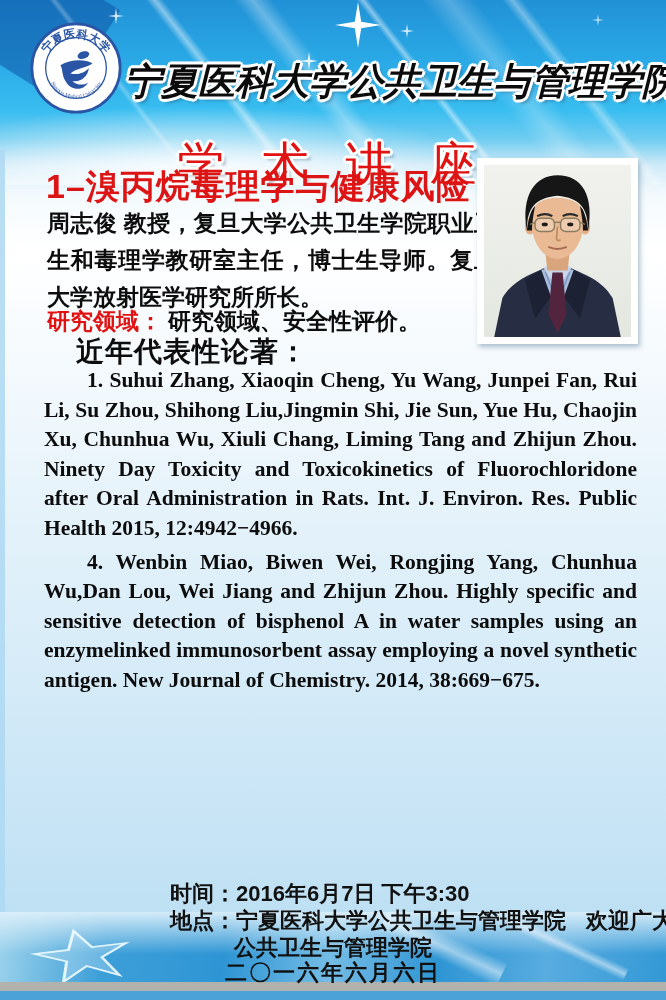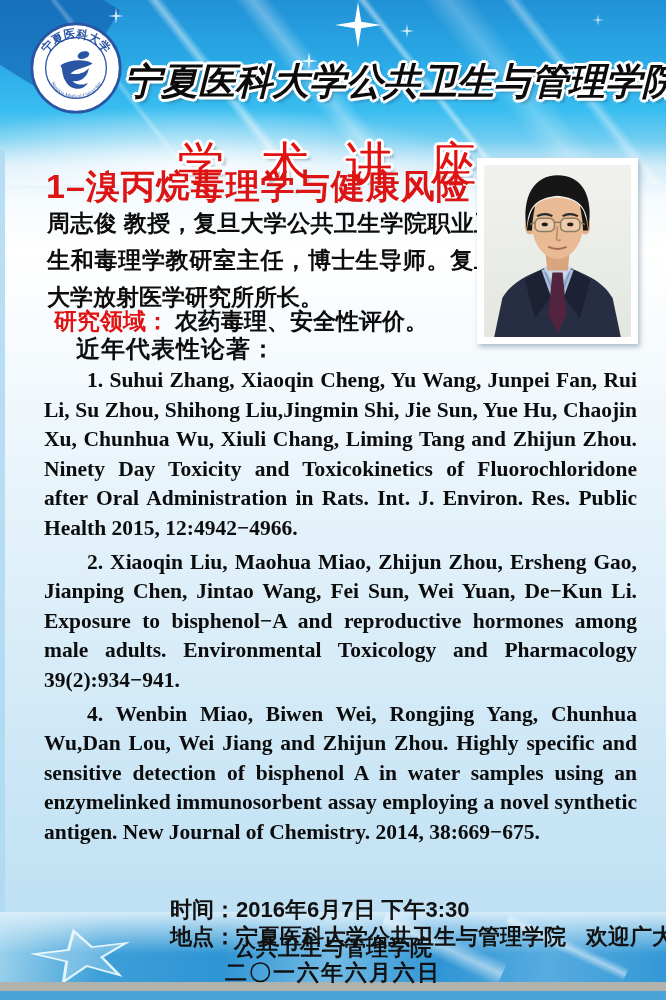--- a/index.html
+++ b/index.html
@@ -44,31 +44,31 @@
     font-family:"DejaVu Serif","Liberation Serif",serif;font-weight:900;font-size:37px;
     line-height:1.1;color:#0b0b0b;white-space:nowrap;font-style:italic;}
   .banner{position:absolute;left:0;top:94px;width:666px;text-align:center;
     font-size:47px;font-weight:400;color:#e01212;letter-spacing:12px;}
   
   .lecture-title{position:absolute;left:46px;top:164px;font-size:34px;font-weight:800;
     color:#dd1414;letter-spacing:1px;}
   .intro{position:absolute;left:47px;top:205px;width:450px;font-size:23px;line-height:37px;
     color:#0d0d0d;font-weight:600;text-align:justify;}
   .research{position:absolute;left:47px;top:306px;font-size:23px;font-weight:700;color:#0d0d0d;}
-  .research .lbl{color:#e01212;margin-right:6px;margin-left:7px;}
+  .research .lbl{color:#e01212;margin-right:6px;}
   .photo{position:absolute;left:477px;top:158px;width:161px;height:186px;background:#fff;
     padding:7px;box-sizing:border-box;box-shadow:2px 3px 5px rgba(110,140,165,.55);}
   .photo svg{display:block;width:100%;height:100%;}
-  .pubs-heading{position:absolute;left:76px;top:333px;font-size:24px;font-weight:700;
+  .pubs-heading{position:absolute;left:76px;top:333px;font-size:28px;font-weight:700;
     font-family:"Liberation Serif",serif;color:#0d0d0d;letter-spacing:1px;}
   .pubs{position:absolute;left:40px;top:362px;width:601px;}
   .pubs p{margin:4px;font-family:"Liberation Serif","DejaVu Serif",serif;font-weight:700;
     font-size:21.5px;line-height:29.6px;color:#0c0c0c;text-align:justify;text-indent:2em;}
   
-  .footer-line{position:absolute;left:170px;font-size:22px;font-weight:700;color:#111;z-index:5;white-space:nowrap;margin-top:16px;}
+  .footer-line{position:absolute;left:170px;font-size:22px;font-weight:700;color:#111;z-index:5;white-space:nowrap;}
   .f-time{top:879px;}
   .f-venue{top:906px;}
   .f-venue .welcome{margin-left:20px;}
   .f-center{position:absolute;left:0;width:666px;text-align:center;font-size:22px;
     font-weight:700;color:#111;z-index:5;}
   .f-org{top:933px;}
   .f-date{top:958px;letter-spacing:2px;}
   
   .bottom-band{position:absolute;left:0;top:912px;width:666px;height:70px;z-index:1;overflow:hidden;
     background:linear-gradient(97deg,#9ed3ec 0%,#3d9fd8 16%,#2e95d4 34%,#74bce5 50%,#2e95d4 66%,#58ace0 82%,#3398d5 100%);}
@@ -129,21 +129,21 @@
     <h2 class="banner outline-w">学 术 讲 座</h2>
   </div>
 
   <div class="left-edge"></div>
 
   <div class="lecture-title">1–溴丙烷毒理学与健康风险</div>
 
   <div class="intro">周志俊 教授，复旦大学公共卫生学院职业卫生和毒理学教研室主任，博士生导师。复旦大学放射医学研究所所长。</div>
 
   <div class="research">
-    <span class="lbl">研究领域：</span><span>农药毒理、安全性评价。</span>
+    <span class="lbl">研究领域：</span><span>研究领域、安全性评价。</span>
   </div>
 
   <div class="photo">
     <svg viewBox="0 0 144 168" preserveAspectRatio="none">
       <defs>
         <linearGradient id="pbg" x1="0" y1="0" x2="0" y2="1">
           <stop offset="0" stop-color="#f1f2ee"></stop>
             <stop offset="1" stop-color="#e4e7e0"></stop>
         </linearGradient>
       </defs>
@@ -185,21 +185,20 @@
 
       <path d="M72,60 L71,72 Q72,75 75,73" stroke="#c08a60" stroke-width="1.6" fill="none"></path>
       <path d="M63,80 Q72,84 81,80" stroke="#a66a52" stroke-width="2" fill="none"></path>
     </svg>
   </div>
 
   <div class="pubs-heading">近年代表性论著：</div>
 
   <div class="pubs">
     <p>1. Suhui Zhang, Xiaoqin Cheng, Yu Wang, Junpei Fan, Rui Li, Su Zhou, Shihong Liu,Jingmin Shi, Jie Sun, Yue Hu, Chaojin Xu, Chunhua Wu, Xiuli Chang, Liming Tang and Zhijun Zhou. Ninety Day Toxicity and Toxicokinetics of Fluorochloridone after Oral Administration in Rats.  Int. J. Environ. Res. Public Health 2015, 12:4942−4966.</p>
-    <p>2. Xiaoqin Liu, Maohua Miao, Zhijun Zhou, Ersheng Gao, Jianping Chen, Jintao Wang, Fei Sun, Wei Yuan, De−Kun Li. Exposure to bisphenol−A and reproductive hormones among male adults. Environmental Toxicology and Pharmacology 39(2):934−941.</p>
     <p>4. Wenbin Miao, Biwen Wei, Rongjing Yang, Chunhua Wu,Dan Lou, Wei Jiang and Zhijun Zhou. Highly specific and sensitive detection of bisphenol A in water samples using an enzymelinked immunosorbent assay employing a novel synthetic antigen. New Journal of Chemistry. 2014, 38:669−675.</p>
   </div>
 
   <div class="footer-line f-time">
     <span>时间：</span><span>2016年6月7日 下午3:30</span>
   </div>
   <div class="footer-line f-venue">
     <span>地点：</span><span>宁夏医科大学公共卫生与管理学院</span><span class="welcome">欢迎广大师生参加</span>
   </div>
   <div class="f-center f-org">公共卫生与管理学院</div>

